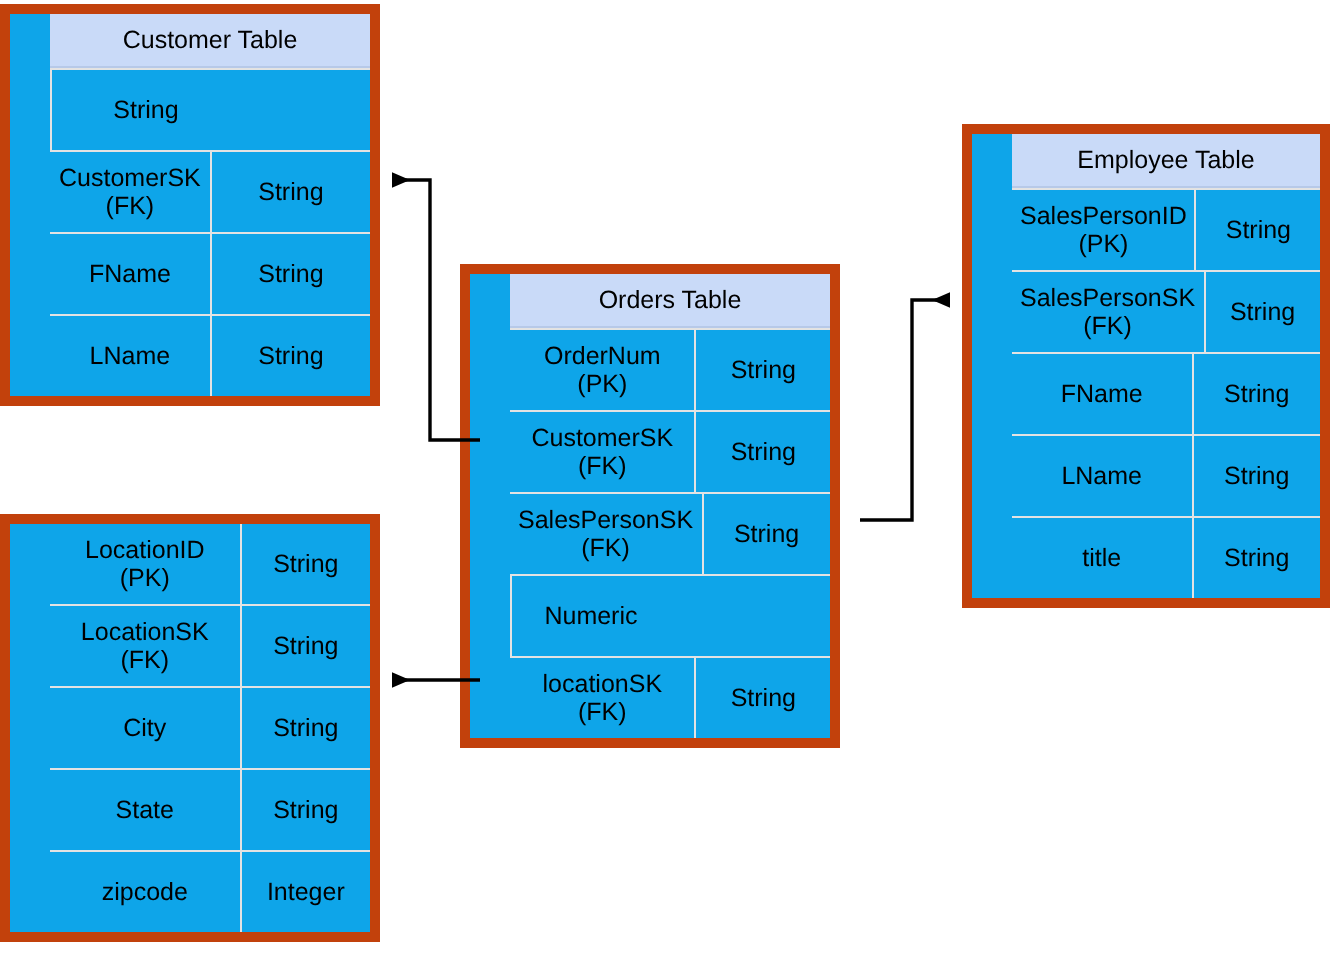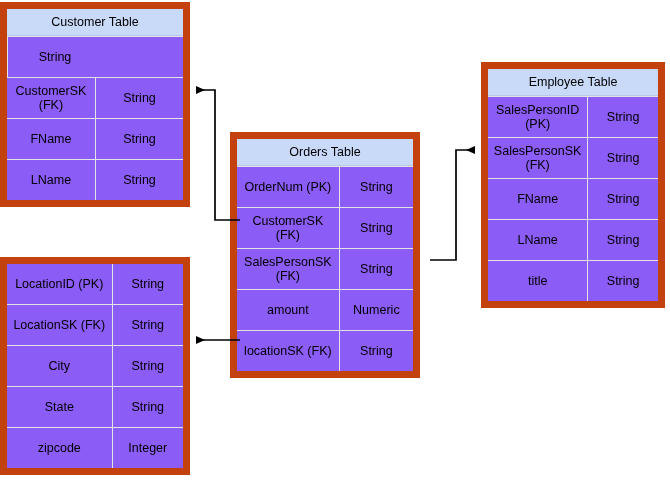--- a/index.html
+++ b/index.html
@@ -17,23 +17,24 @@
   }
   #canvas {
     position: absolute;
     inset: 0;
     width: 670px;
     height: 480px;
   }
   .er-table {
     position: absolute;
     box-sizing: border-box;
-    border: 7px solid #c2410c;
-    background: #8b5cf6;
+    border: 5px solid #c2410c;
+    background: #0ea5e9;
     font-size: 12.5px;
+    padding-left: 20px;
   }
   .tbl-header {
     box-sizing: border-box;
     background: #c9daf8;
     border-bottom: 1px solid #b7c9e8;
     text-align: center;
     line-height: 26px;
     height: 27px;
     font-size: 12.5px;
     color: #000000;
@@ -147,21 +148,20 @@
     <div class="tbl-row">
       <div class="cell-name">CustomerSK (FK)</div>
       <div class="cell-type">String</div>
     </div>
     <div class="tbl-row">
       <div class="cell-name">SalesPersonSK
 (FK)</div>
       <div class="cell-type">String</div>
     </div>
     <div class="tbl-row">
-      <div class="cell-name">amount</div>
       <div class="cell-type">Numeric</div>
     </div>
     <div class="tbl-row">
       <div class="cell-name">locationSK (FK)</div>
       <div class="cell-type">String</div>
     </div>
   </div>
 
   <div class="er-table" id="tbl-employee">
     <div class="tbl-header">Employee Table</div>

